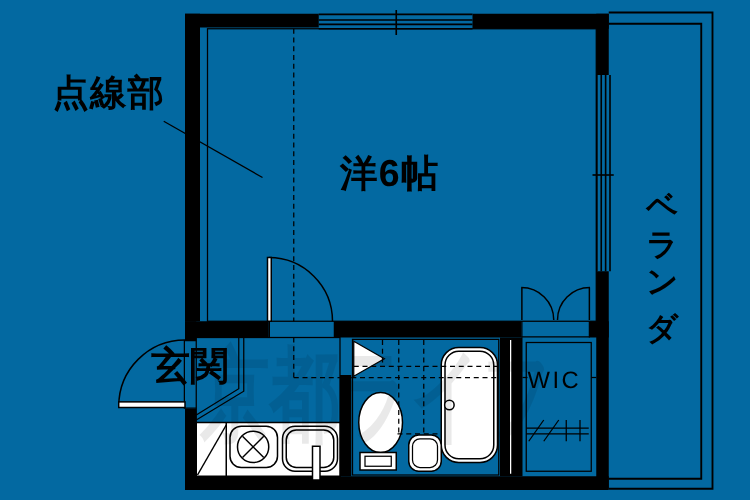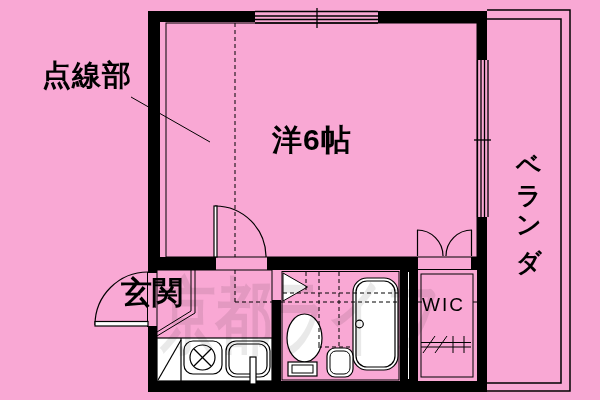--- a/index.html
+++ b/index.html
@@ -1,16 +1,16 @@
 <!DOCTYPE html>
 <html><head>
 <meta charset="utf-8">
 <style>
   html,body{margin:0;padding:0;background:#fff;}
-  #plan{position:relative;width:600px;height:400px;background:#f9a8d4;overflow:hidden;
+  #plan{position:relative;width:600px;height:400px;background:#0369a1;overflow:hidden;
         font-family:"Liberation Sans","DejaVu Sans",sans-serif;}
   #plan svg{position:absolute;left:0;top:0;}
   .lbl{position:absolute;color:#000;line-height:1.05;white-space:nowrap;}
   .lbl-loft1{left:42px;top:60px;font-size:29px;font-weight:600;letter-spacing:1px;}
   .lbl-loft2{left:37px;top:104px;font-size:29px;font-weight:600;letter-spacing:2px;}
   .lbl-room{left:272px;top:124px;font-size:30px;font-weight:600;letter-spacing:1px;text-align:right;}
   .lbl-genkan{left:121px;top:277px;font-size:31px;font-weight:600;}
   .lbl-wic{left:422px;top:295px;font-size:19px;font-weight:500;letter-spacing:2px;}
   .lbl-veranda{left:516px;top:136px;font-size:25px;font-weight:600;
                writing-mode:vertical-rl;text-orientation:upright;letter-spacing:3px;}

